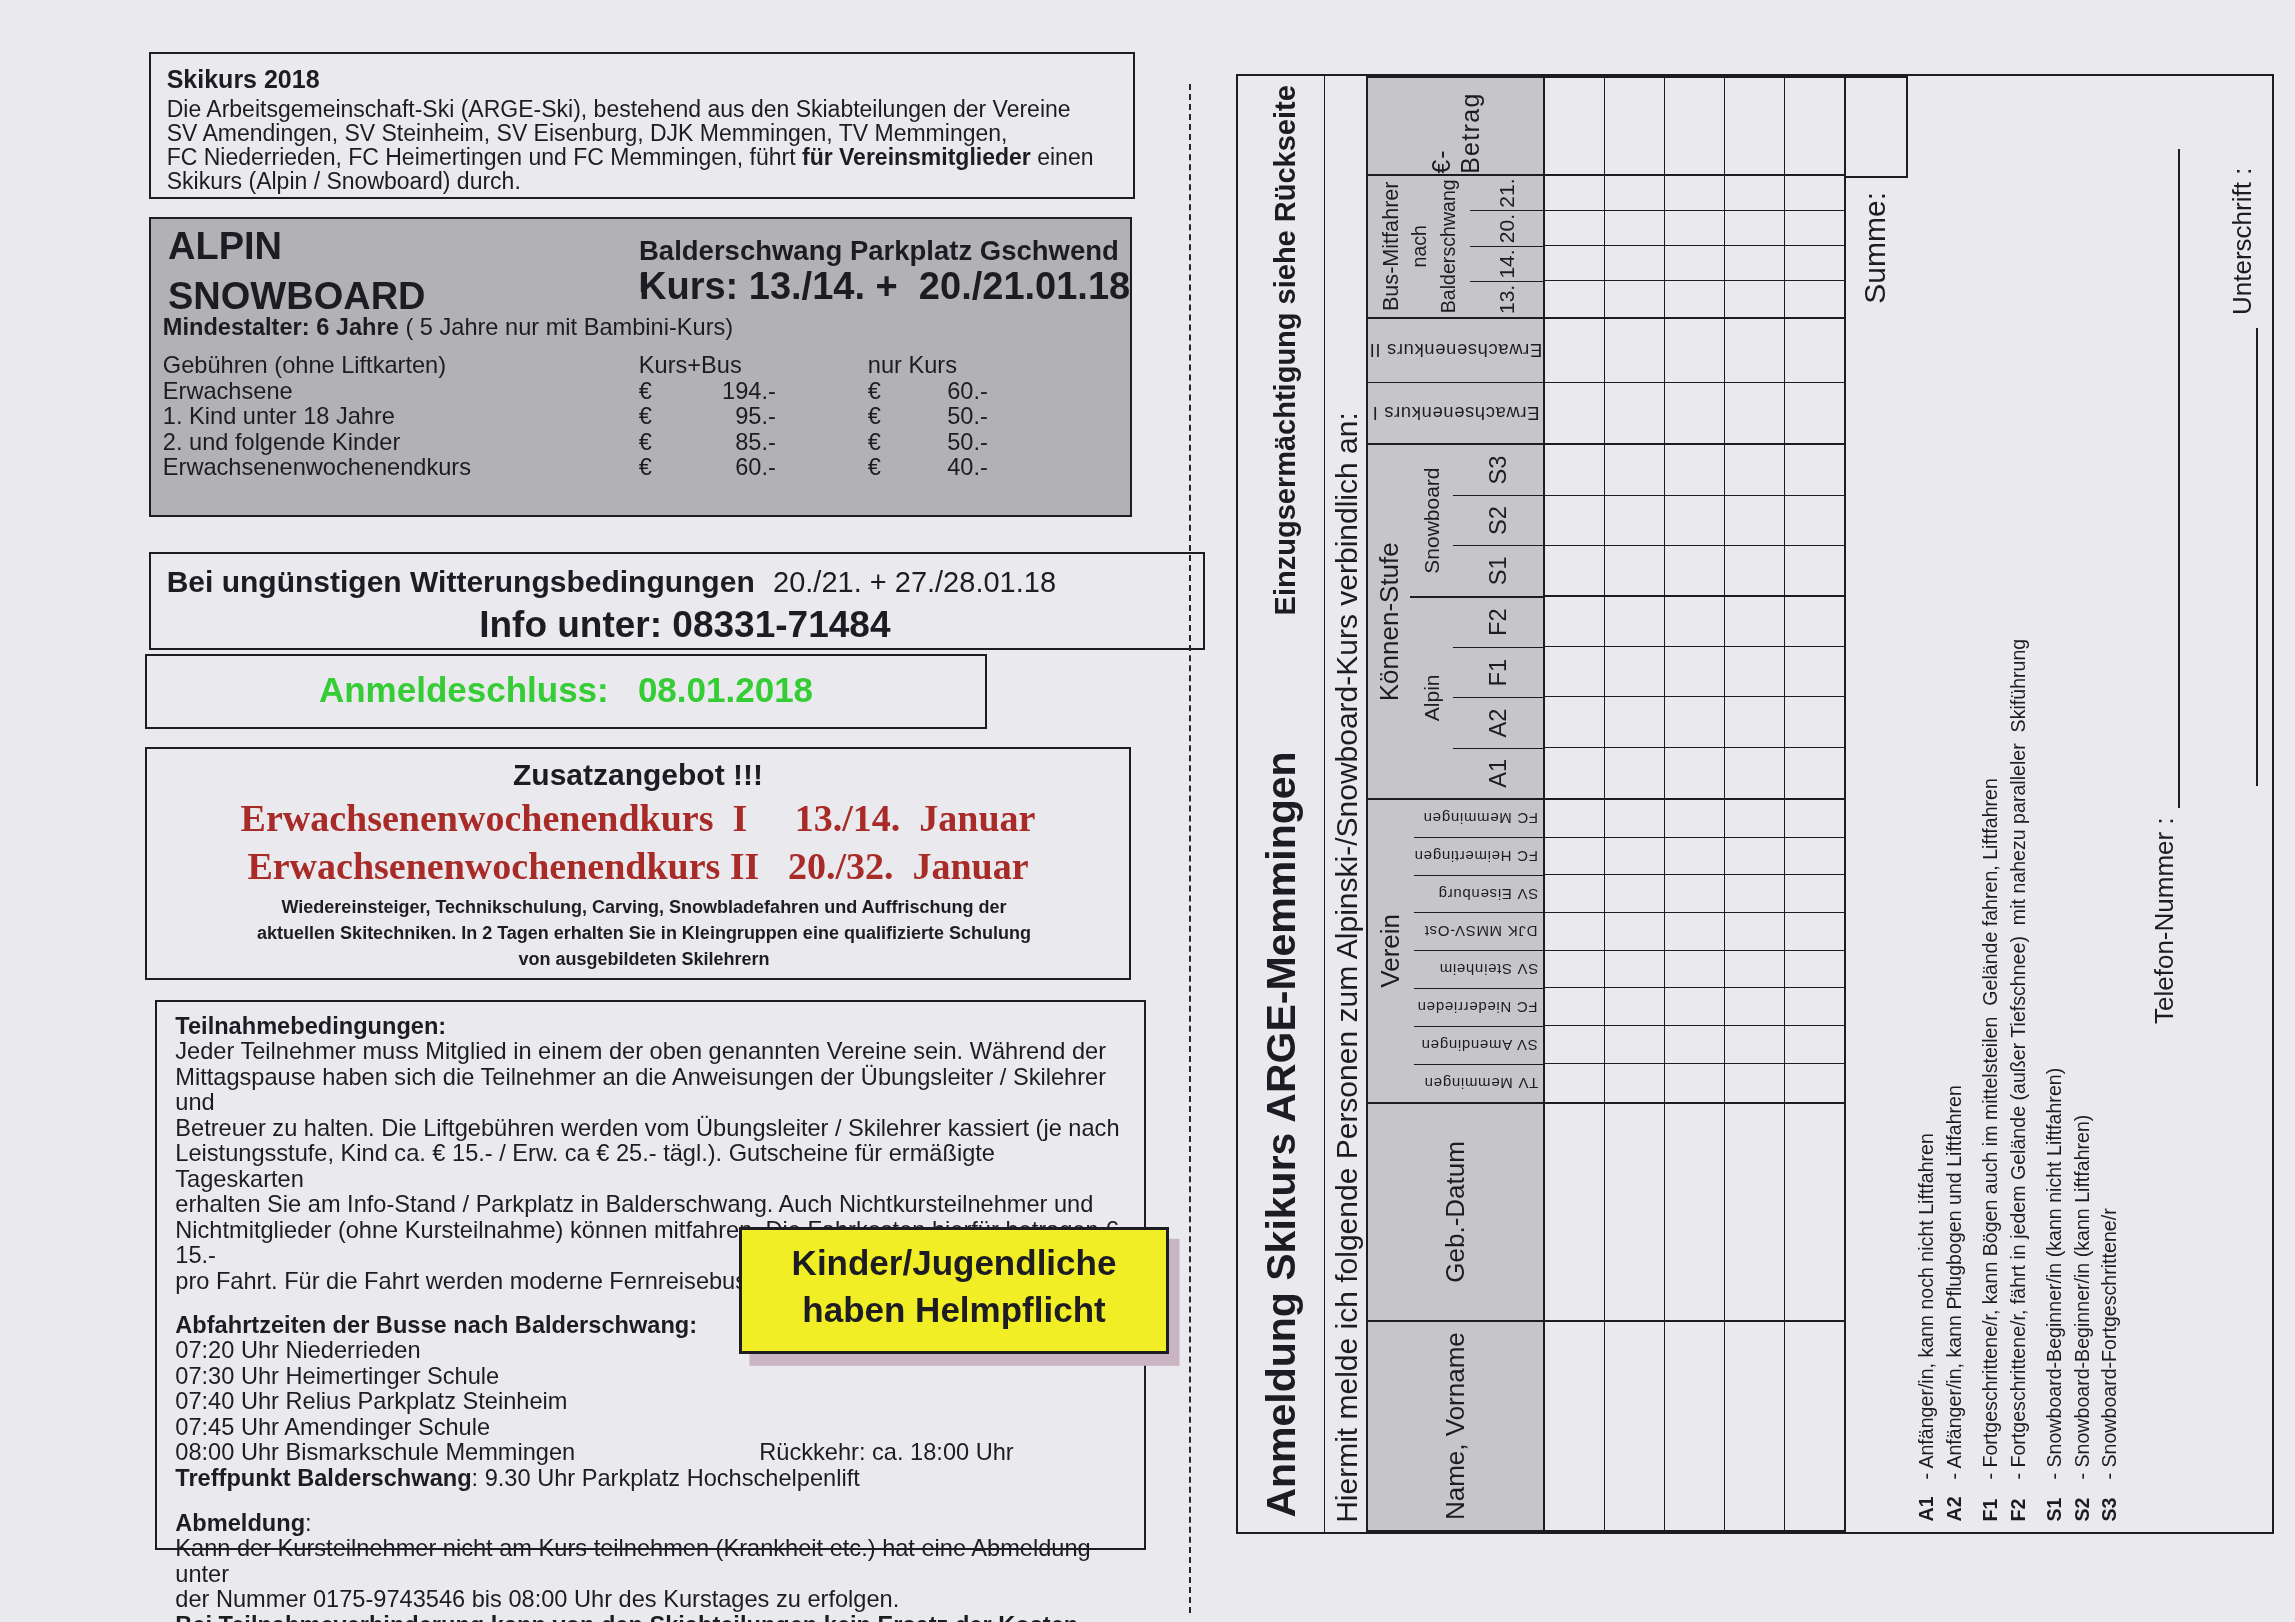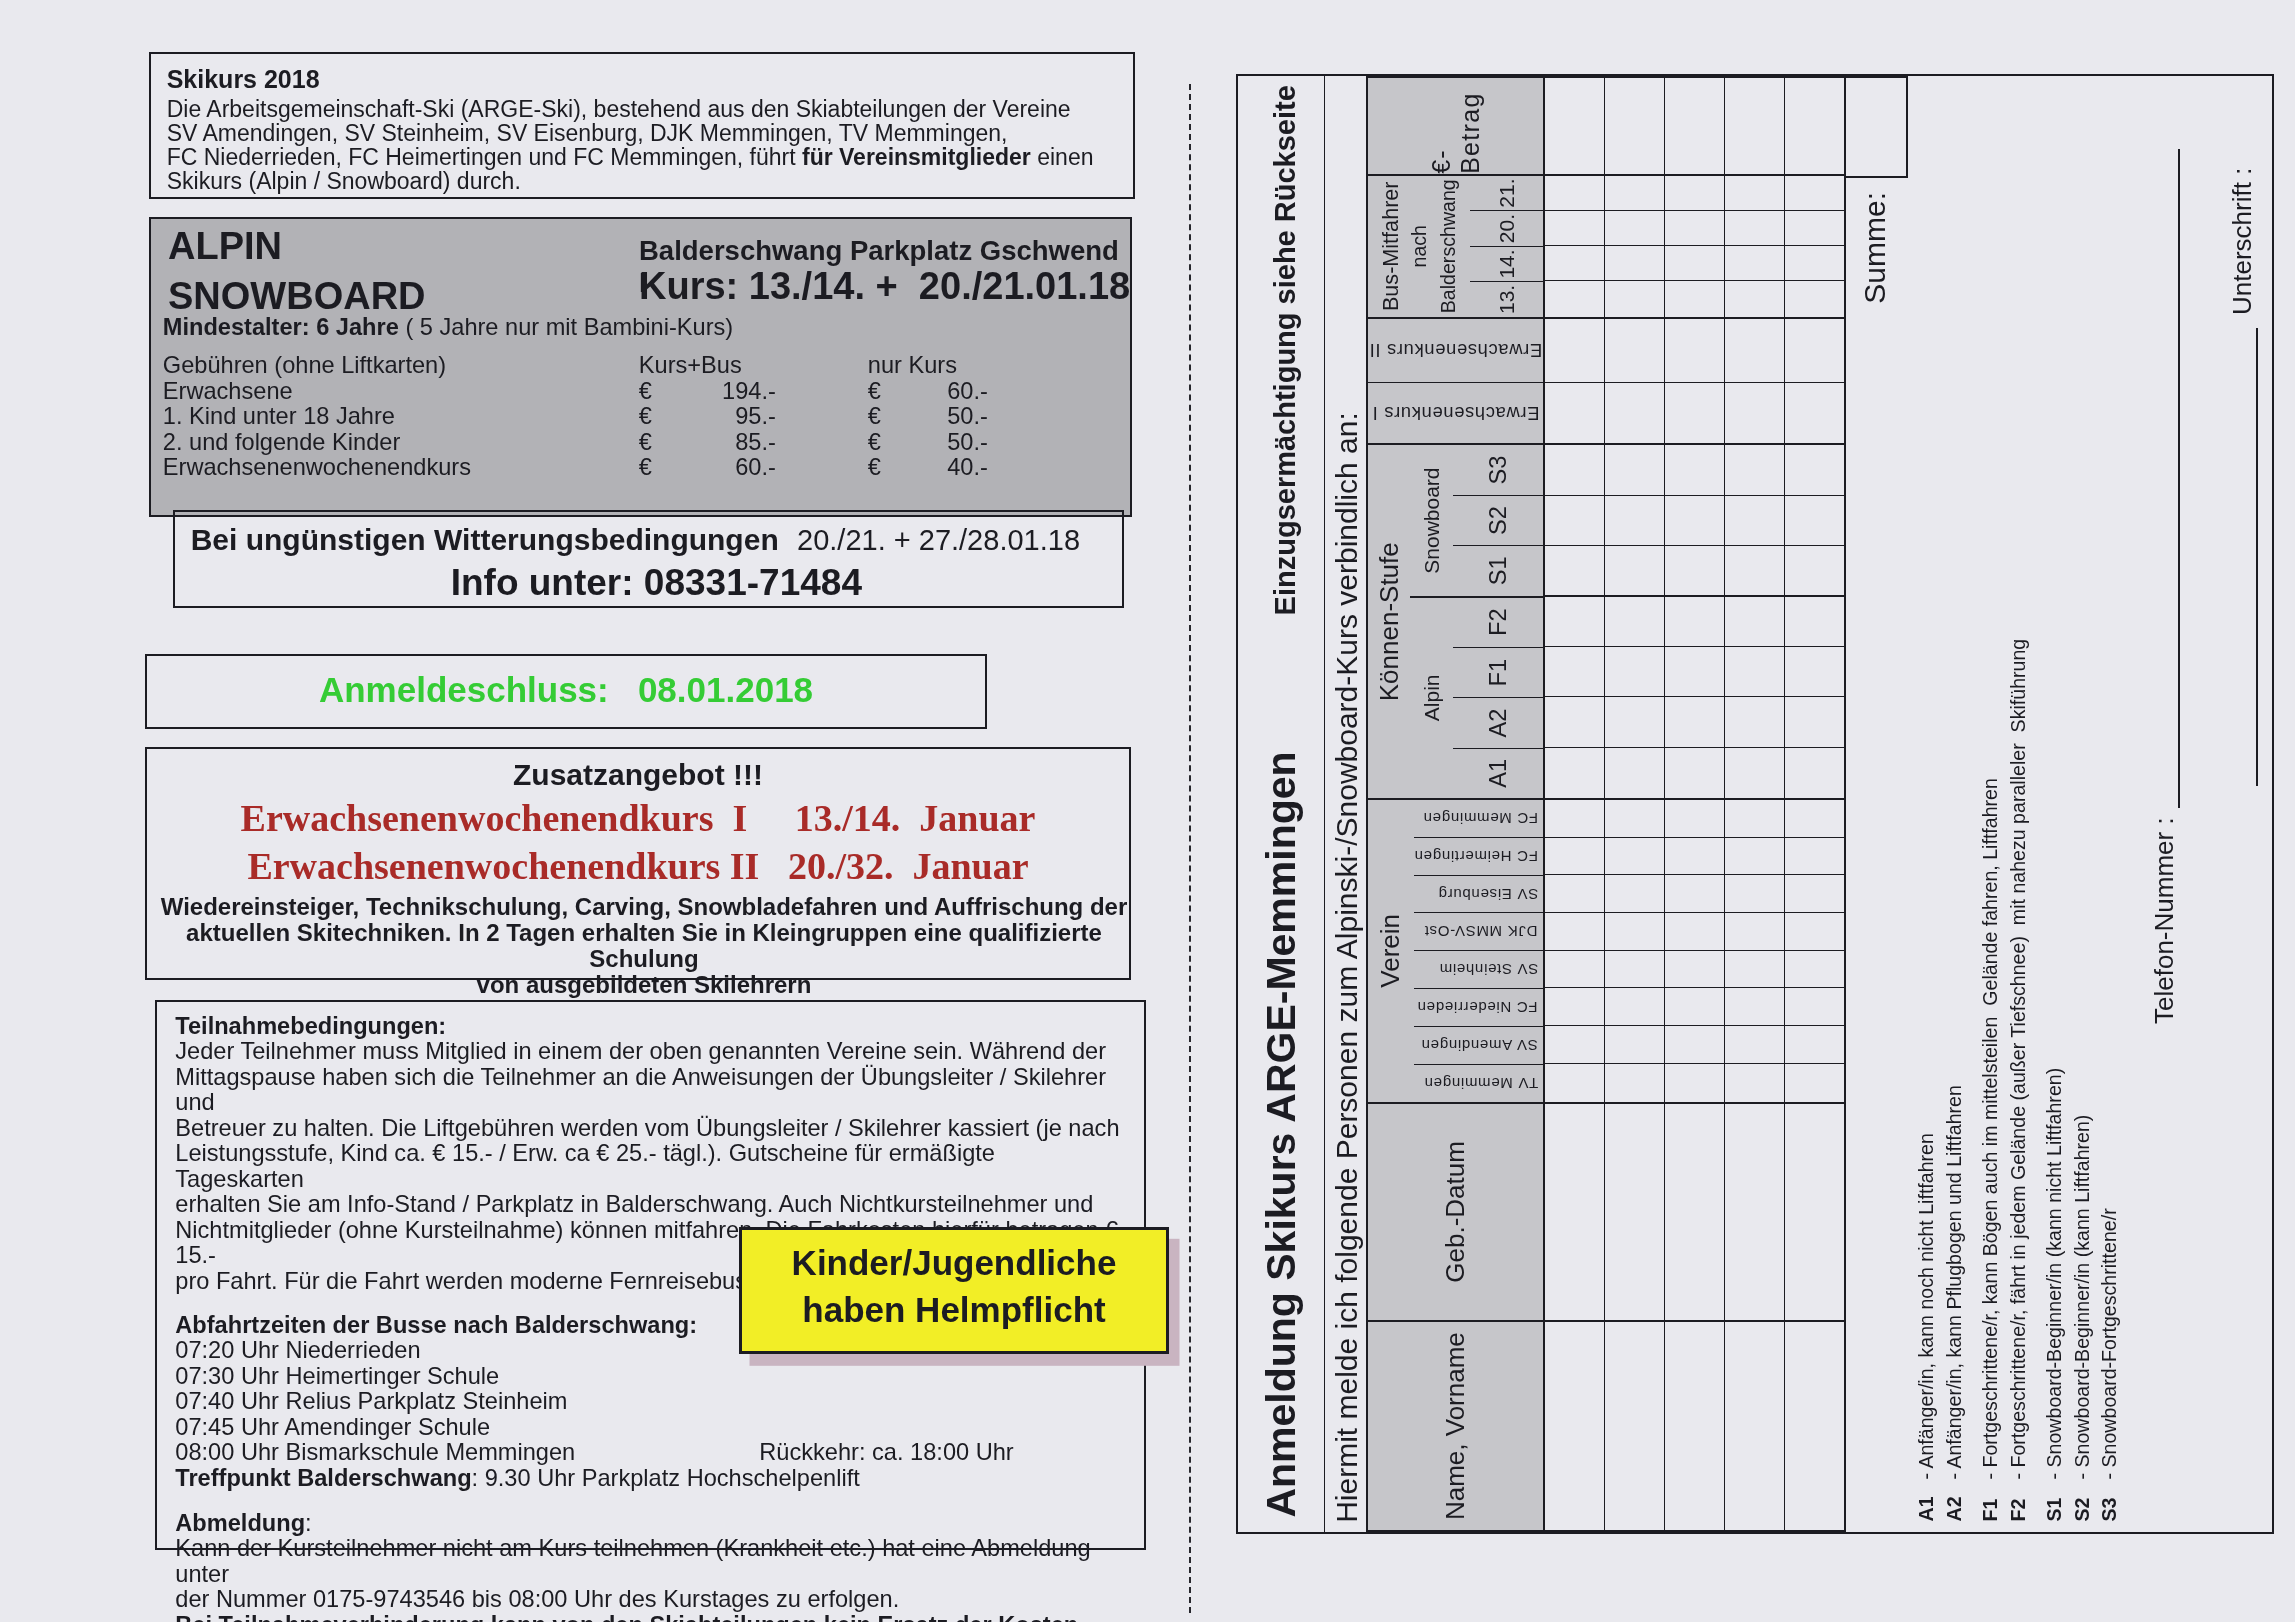--- a/index.html
+++ b/index.html
@@ -31,32 +31,32 @@
   #offer-box .minage{position:absolute;left:11.8px;top:95px;font-size:23.6px;}
   #fees{position:absolute;left:11.8px;top:133px;width:850px;font-size:23.6px;}
   .frow{position:relative;height:25.5px;white-space:nowrap;}
   .frow .c1h{position:absolute;left:476px;}
   .frow .c2h{position:absolute;left:705px;}
   .frow .e1{position:absolute;left:476px;}
   .frow .v1{position:absolute;left:517px;width:96px;text-align:right;}
   .frow .e2{position:absolute;left:705px;}
   .frow .v2{position:absolute;left:733px;width:92px;text-align:right;}
 
-  #weather-box{left:149px;top:510px;width:951px;height:98px;padding:10.5px 0 0 15.7px;margin-left:24px;}
+  #weather-box{left:149px;top:552px;width:1056px;height:98px;padding:10.5px 0 0 15.7px;}
   #weather-box .l1{font-size:30px;font-weight:bold;}
   #weather-box .l1 .dates{font-weight:normal;font-size:29px;margin-left:18.3px;}
   #weather-box .l2{text-align:center;font-size:37px;font-weight:bold;margin-top:5.2px;}
 
   #deadline-box{left:145px;top:654px;width:842px;height:75px;}
   #deadline-box .t{color:var(--green);font-weight:bold;font-size:35px;text-align:center;line-height:68px;}
 
   #extra-box{left:145px;top:747px;width:986px;height:233px;padding-top:9.2px;text-align:center;}
   #extra-box .t{font-size:30px;font-weight:bold;}
   #extra-box .r{font-family:"Liberation Serif",serif;font-weight:bold;color:var(--red);font-size:38px;line-height:42px;margin-top:5.2px;}
-  #extra-box .d{font-size:24px;font-weight:bold;line-height:26px;padding-left:12px;}
+  #extra-box .d{font-size:18px;font-weight:bold;line-height:26px;padding-left:12px;}
   #extra-box .d.first{margin-top:7.9px;}
 
   #cond-box{left:145px;top:1000px;width:991px;height:550px;padding:11.8px 18.3px;font-size:23.6px;line-height:25.5px;margin-left:10px;}
   #cond-box .sect{margin-top:18.3px;}
   #cond-box .sect2{margin-top:19.6px;}
   .stop-row{position:relative;}
   .stop-row .ret{position:absolute;left:584px;top:0;}
 
   #helmet-box{left:739px;top:1227px;width:430px;height:127px;border-width:3.9px;background:var(--yellow);
     box-shadow:10.5px 11.8px 0 #c9b4c1;z-index:3;text-align:center;padding-top:9.2px;}

